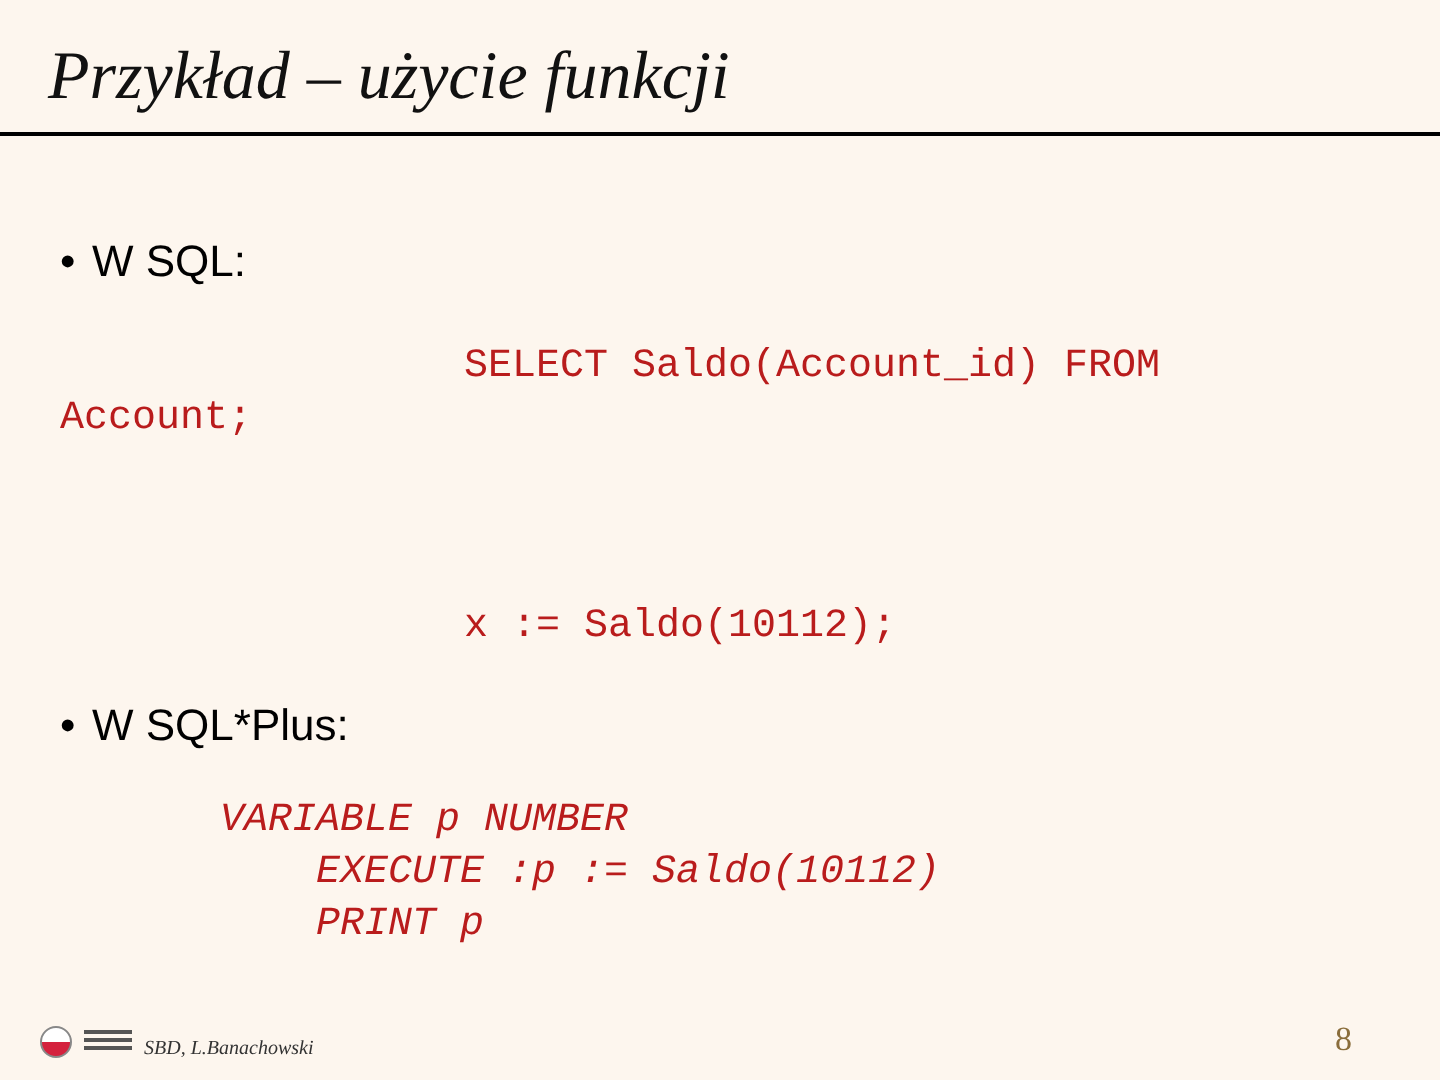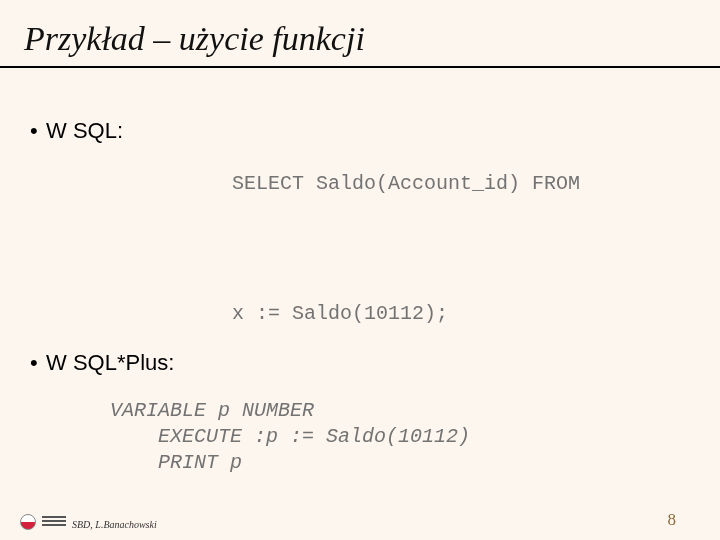--- a/index.html
+++ b/index.html
@@ -44,21 +44,21 @@
     display: inline-block;
     width: 16px;
   }
   .bullet1 { top: 118px; left: 30px; }
   .bullet2 { top: 248px; left: 30px; }
   .bullet3 { top: 350px; left: 30px; }
 
   .code {
     font-family: "Courier New", Courier, monospace;
     font-size: 20px;
-    color: #737373;
+    color: #b91c1c;
     white-space: pre;
     position: absolute;
   }
   .code-sql-a { top: 172px; left: 232px; }
   .code-sql-b { top: 198px; left: 30px; }
   .code-plsql { top: 302px; left: 232px; text-align: right; }
   .code-sqlplus {
     top: 398px;
     left: 110px;
     line-height: 1.3;
@@ -123,20 +123,21 @@
 <div class="slide">
 
   <div class="title">Przykład – użycie funkcji</div>
   <div class="title-underline"></div>
 
   <div class="bullet bullet1">
     <span class="dot">•</span><span>W SQL:</span>
   </div>
 
   <div class="code code-sql-a">SELECT Saldo(Account_id) FROM</div>
+  <div class="code code-sql-b">Account;</div>
 
 
   <div class="code code-plsql">x := Saldo(10112);</div>
 
   <div class="bullet bullet3">
     <span class="dot">•</span><span>W SQL*Plus:</span>
   </div>
 
   <div class="code code-sqlplus">VARIABLE p NUMBER
     EXECUTE :p := Saldo(10112)

